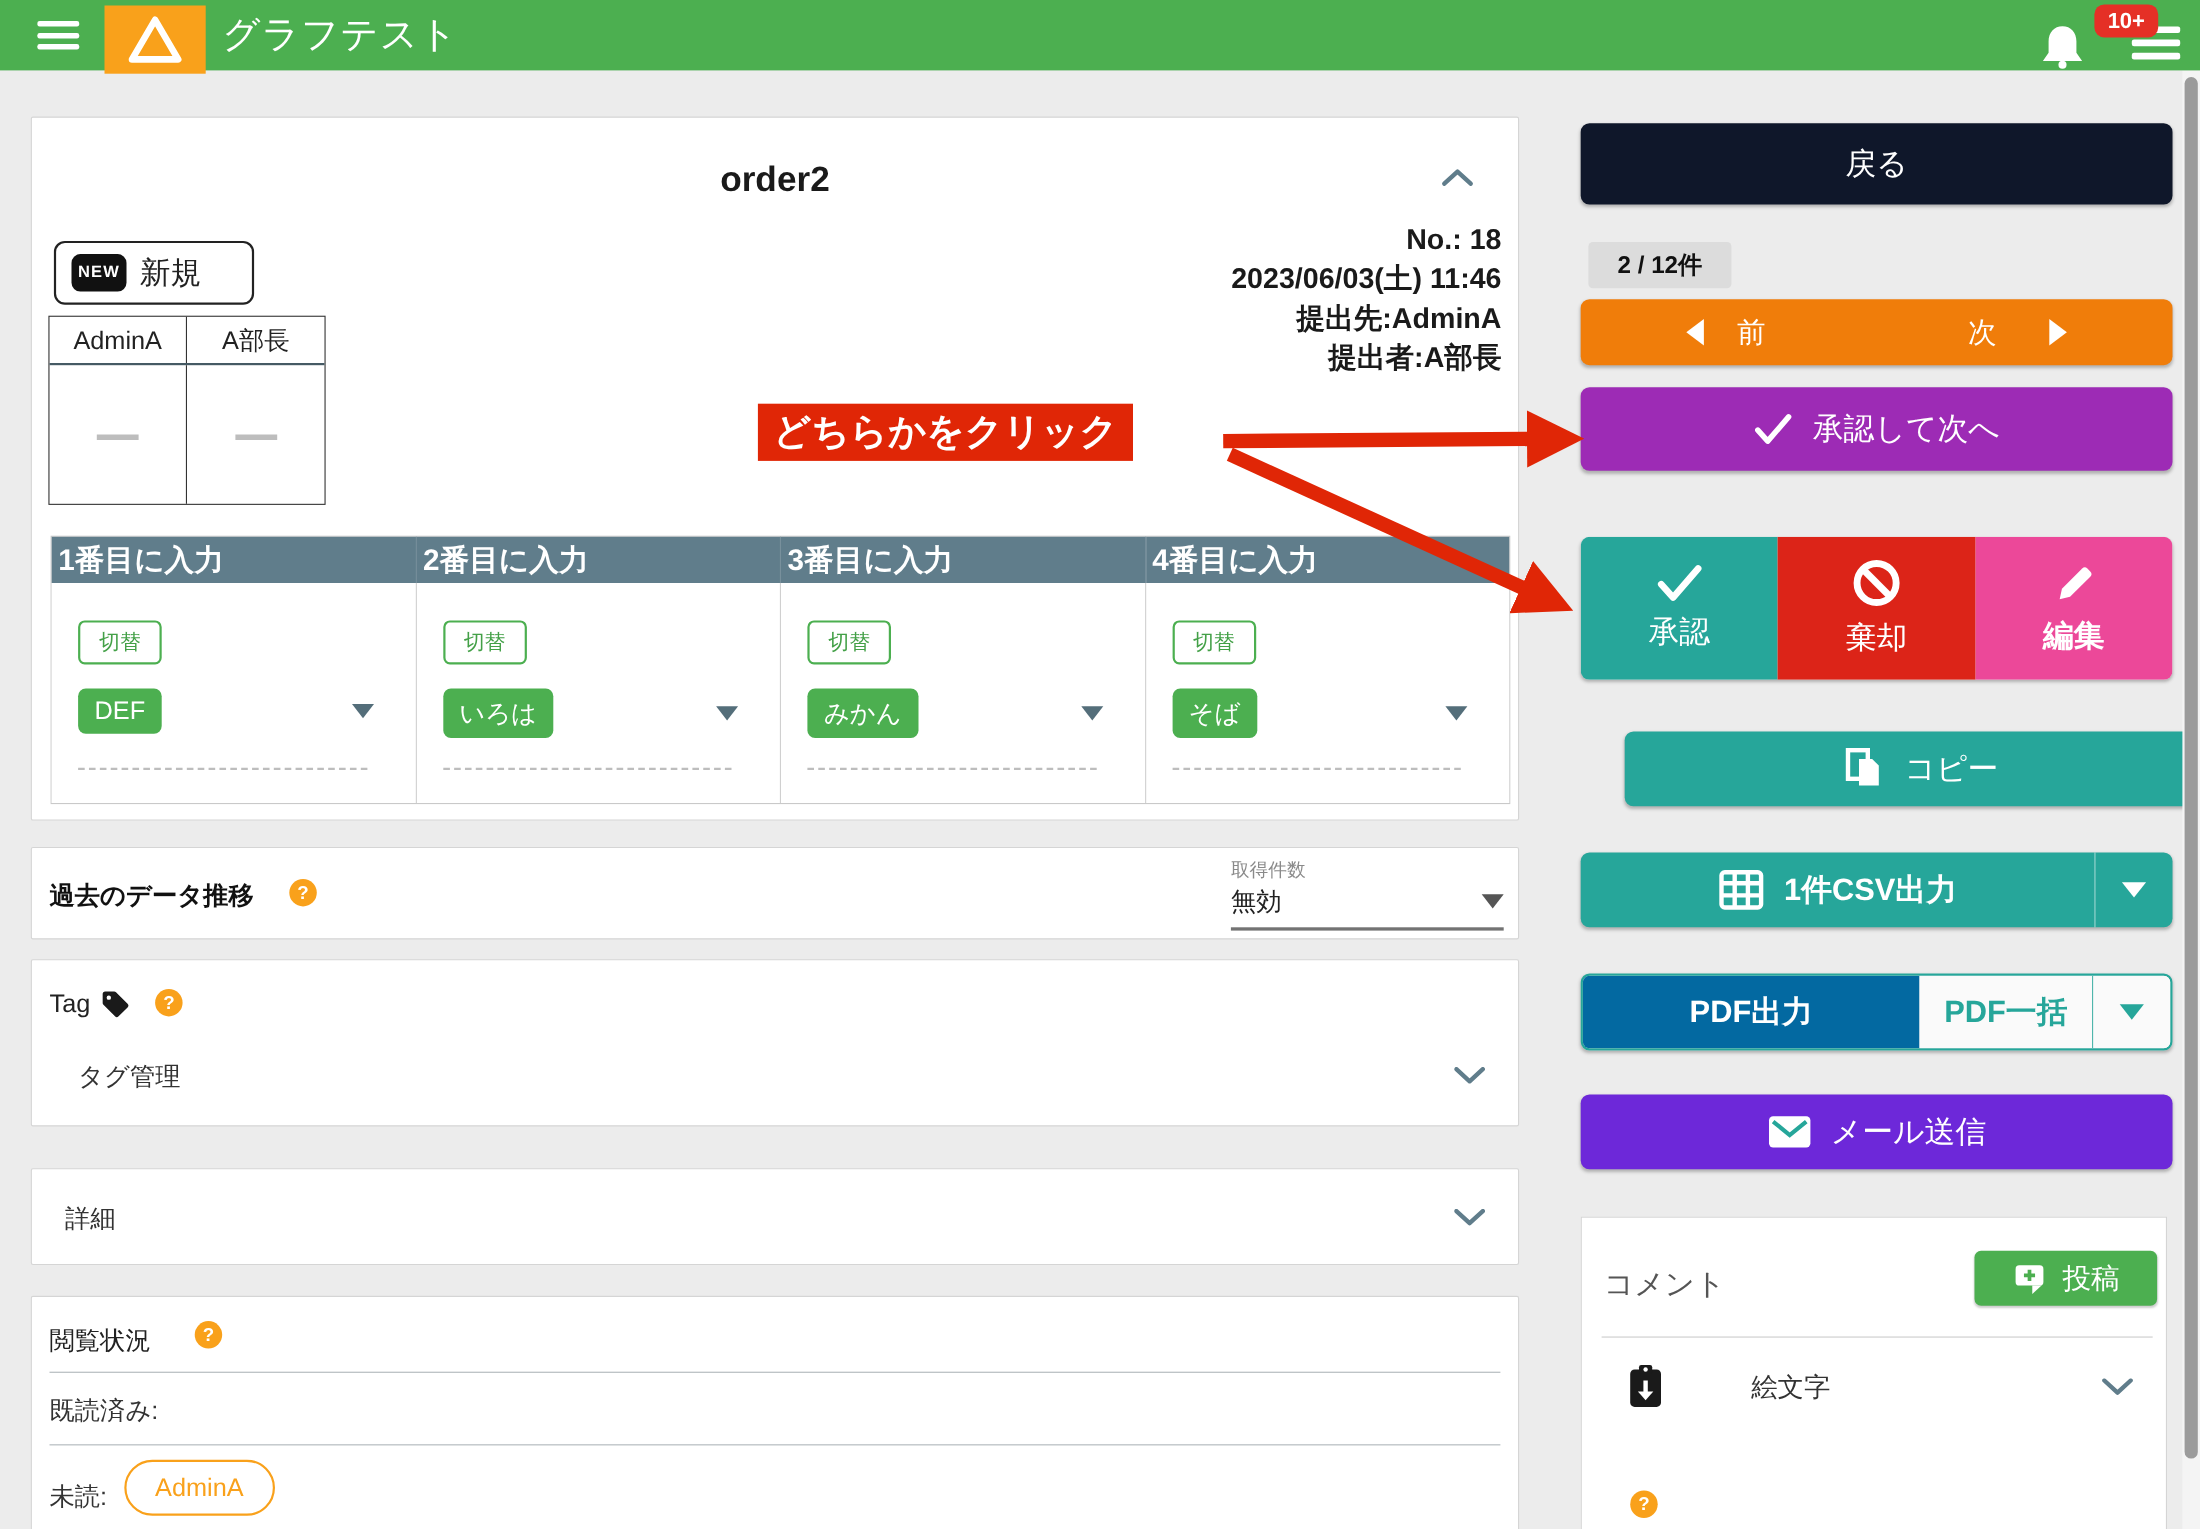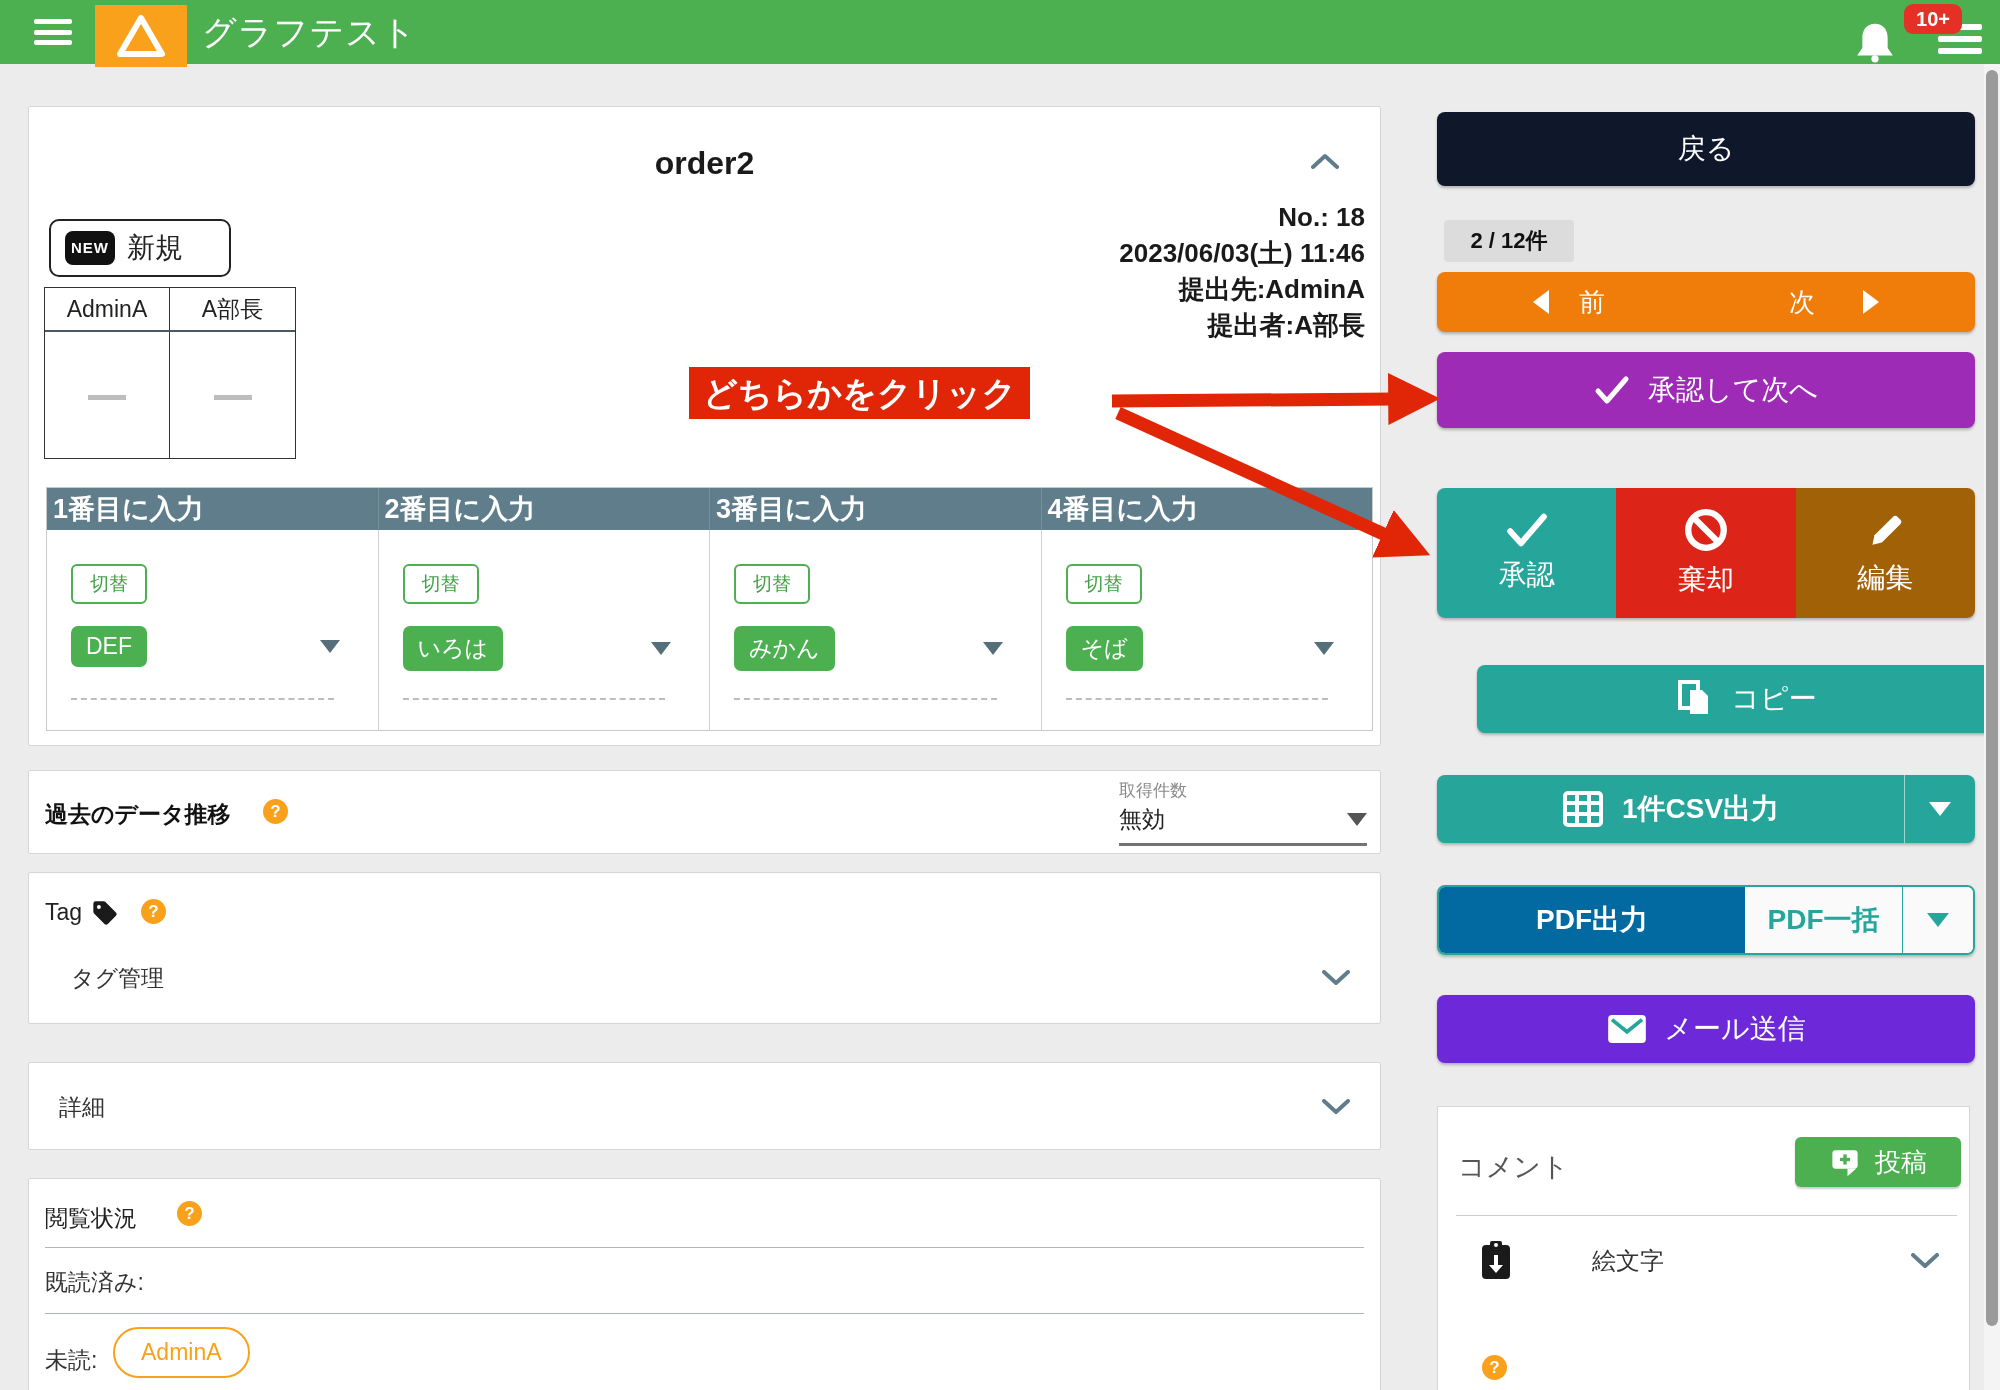--- a/index.html
+++ b/index.html
@@ -281,21 +281,21 @@
       </svg>
       <span>承認</span>
     </div>
     <div class="gseg" style="background:#DC2418;">
       <svg width="46" height="46" viewBox="0 0 44 44">
         <circle cx="22" cy="22" r="17" fill="none" stroke="#fff" stroke-width="6"></circle>
         <line x1="10.5" y1="10.5" x2="33.5" y2="33.5" stroke="#fff" stroke-width="6"></line>
       </svg>
       <span>棄却</span>
     </div>
-    <div class="gseg" style="background:#a16207;">
+    <div class="gseg" style="background:#ec4899;font-weight:bold;">
       <svg width="42" height="42" viewBox="0 0 40 40">
         <path d="M8 34l2-9L27.5 7.5a3.2 3.2 0 0 1 4.5 0l2.5 2.5a3.2 3.2 0 0 1 0 4.5L17 32l-9 2z" fill="#fff"></path>
       </svg>
       <span>編集</span>
     </div>
   </div>
 
   <div class="sbtn" style="top:665px;height:68px;background:#26A69A;font-size:28px;gap:16px;margin-left:40px;">
     <svg width="40" height="42" viewBox="0 0 40 42">
       <rect x="5" y="4" width="18" height="26" fill="none" stroke="#fff" stroke-width="4"></rect>

